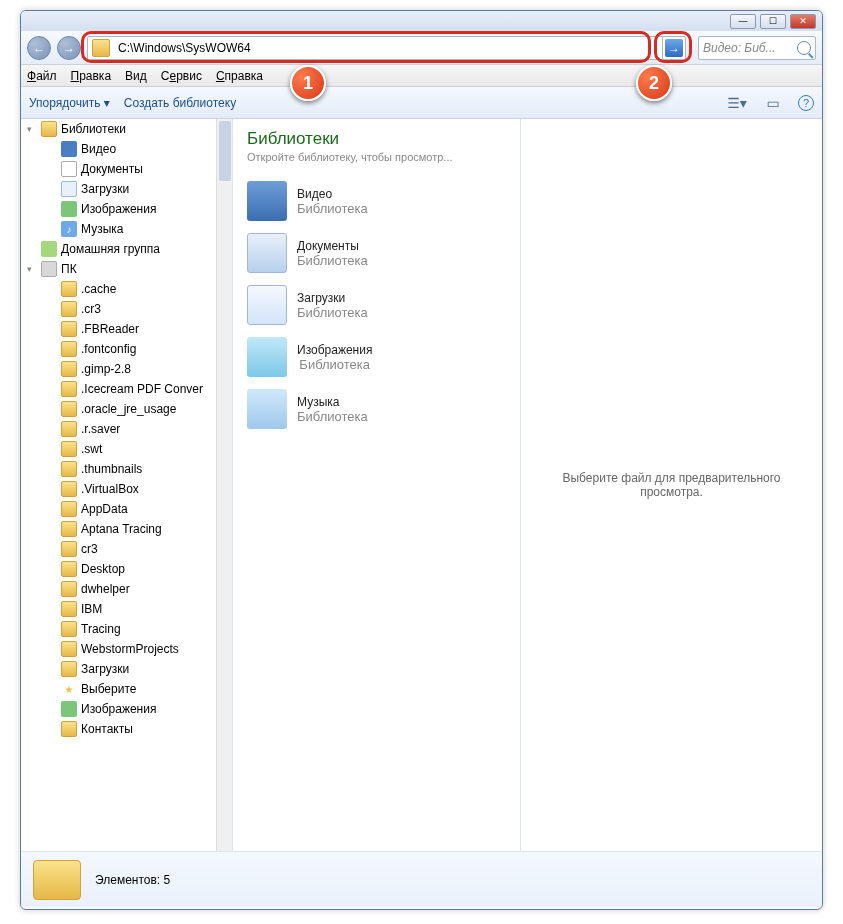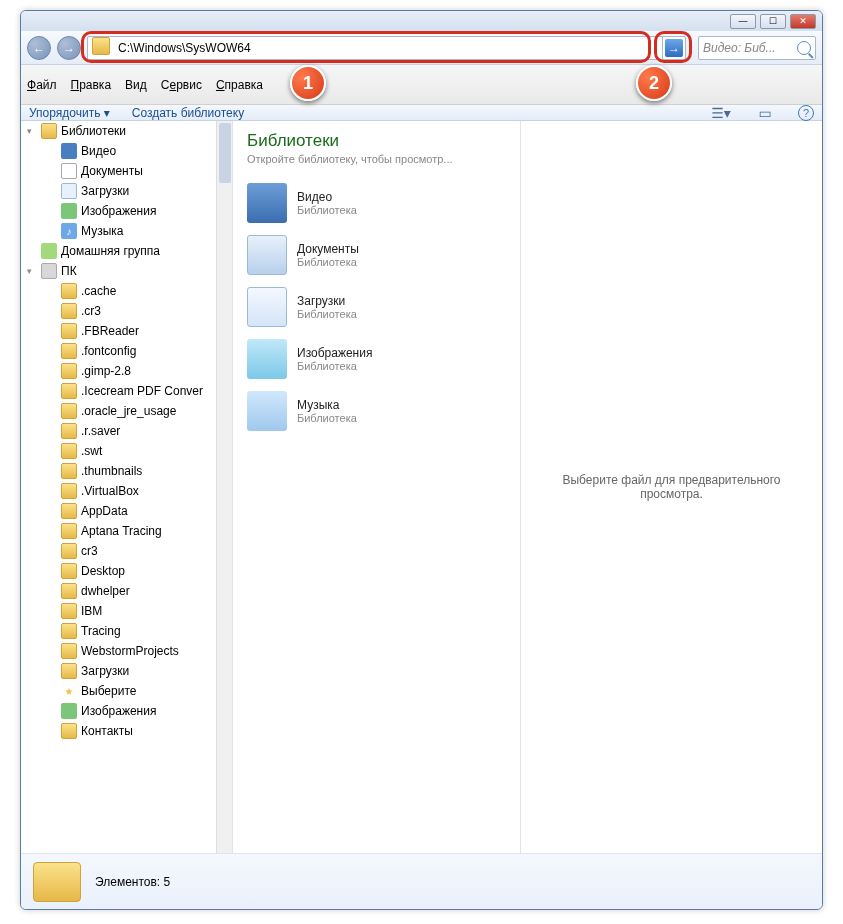--- a/index.html
+++ b/index.html
@@ -6,35 +6,35 @@
 body { font-family: "Segoe UI", Tahoma, sans-serif; font-size: 12px; background: #fff; width: 843px; height: 924px; position: relative; }
 .window { position: absolute; top: 10px; left: 20px; width: 803px; height: 900px; border: 1px solid #5a7aa8; background: #fff; border-radius: 6px; overflow: hidden; box-shadow: 0 0 6px rgba(0,0,0,0.2); }
 .titlebar { height: 20px; background: linear-gradient(#e8eef7,#d4e0f0); display: flex; justify-content: flex-end; align-items: center; padding-right: 6px; gap: 4px; }
 .titlebar-btn { width: 26px; height: 15px; border: 1px solid #8a99ac; border-radius: 2px; display: flex; align-items: center; justify-content: center; font-size: 9px; cursor: pointer; }
 .titlebar-btn.min { background: linear-gradient(#f4f6fb,#d6dff0); }
 .titlebar-btn.max { background: linear-gradient(#f4f6fb,#d6dff0); }
 .titlebar-btn.close { background: linear-gradient(#e67a6a,#c0392b); color: #fff; }
 .navrow { height: 34px; background: linear-gradient(#f6f9fd,#e6edf7); display: flex; align-items: center; padding: 0 6px; gap: 6px; border-bottom: 1px solid #c7d2e2; }
 .navbtn { width: 24px; height: 24px; border-radius: 50%; background: radial-gradient(circle at 30% 30%,#aebfd6,#7a94ba); border: 1px solid #6c86ab; display: flex; align-items: center; justify-content: center; color: #fff; font-size: 12px; cursor: pointer; }
 .addrwrap { flex: 1; position: relative; }
-.addrbar { display: flex; height: 24px; background: #fff; border: 1px solid #a8b8cb; border-radius: 2px; }
+.addrbar { display: flex; align-items: center; height: 24px; background: #fff; border: 1px solid #a8b8cb; border-radius: 2px; }
 .addrbar .foldericon { width: 18px; height: 18px; margin: 0 4px; background: linear-gradient(#fbe28a,#e6b848); border: 1px solid #cfa23b; border-radius: 2px; }
 .addrbar input { flex: 1; border: none; outline: none; font-size: 12px; padding: 2px 4px; }
 .highlight-red { position: absolute; border: 3px solid #d62b1f; border-radius: 10px; pointer-events: none; }
 .hl1 { top: -5px; left: -6px; width: 570px; height: 32px; }
 .hl2 { top: -5px; right: -6px; width: 38px; height: 32px; }
 .go-outer { width: 24px; height: 24px; background: #fff; border: 1px solid #a8b8cb; border-radius: 2px; display: flex; align-items: center; justify-content: center; margin-left: 4px; }
 .go-btn { width: 18px; height: 18px; background: linear-gradient(#6ea8e8,#2c6cc2); border-radius: 2px; display: flex; align-items: center; justify-content: center; color: #fff; font-size: 12px; }
 .searchbox { width: 118px; height: 24px; background: #fff; border: 1px solid #a8b8cb; border-radius: 2px; display: flex; align-items: center; padding: 0 4px; color: #888; font-style: italic; margin-left: 6px; }
 .searchbox .mag { width: 14px; height: 14px; margin-left: auto; border: 1.5px solid #5a8bc0; border-radius: 50%; position: relative; }
 .searchbox .mag::after { content: ""; position: absolute; width: 6px; height: 1.5px; background: #5a8bc0; bottom: -3px; right: -4px; transform: rotate(45deg); }
-.menubar { height: 40px; background: linear-gradient(#f6f6f6,#e9e9e9); display: flex; align-items: center; padding: 0 6px; gap: 14px; border-bottom: 1px solid #d0d0d0; font-size: 12px; }
+.menubar { height: 22px; background: linear-gradient(#f6f6f6,#e9e9e9); display: flex; align-items: center; padding: 0 6px; gap: 14px; border-bottom: 1px solid #d0d0d0; font-size: 12px; }
 .menubar span { cursor: pointer; }
 .menubar u { text-decoration: underline; }
-.toolbar { height: 16px; background: linear-gradient(#f4f8fe,#e4ecf8); display: flex; align-items: center; padding: 0 8px; gap: 22px; border-bottom: 1px solid #c7d2e2; color: #1b4f8f; font-size: 12px; }
+.toolbar { height: 32px; background: linear-gradient(#f4f8fe,#e4ecf8); display: flex; align-items: center; padding: 0 8px; gap: 14px; border-bottom: 1px solid #c7d2e2; color: #1b4f8f; font-size: 12px; }
 .toolbar .sp { flex: 1; }
 .toolbar-icon { width: 22px; height: 22px; display: flex; align-items: center; justify-content: center; color: #4a6a94; cursor: pointer; font-size: 14px; }
 .body-area { display: flex; height: 732px; }
 .tree { width: 212px; border-right: 1px solid #dde6f0; overflow: hidden; position: relative; background: #fff; }
 .tree-scroll { position: absolute; right: 0; top: 0; width: 16px; height: 100%; background: #f0f0f0; border-left: 1px solid #ddd; }
 .tree-scroll .thumb { position: absolute; top: 2px; left: 2px; width: 12px; height: 60px; background: #c8d4e4; border-radius: 2px; }
 .tree ul { list-style: none; padding-left: 0; }
 .tree li { display: flex; align-items: center; height: 20px; padding-left: 6px; gap: 4px; white-space: nowrap; cursor: pointer; }
 .tree li.d1 { padding-left: 26px; }
 .tree .exp { display: inline-block; width: 10px; color: #888; font-size: 9px; }
@@ -54,21 +54,21 @@
 .listpane h2 { color: #1b6b1b; font-weight: normal; font-size: 17px; margin-bottom: 2px; }
 .listpane .sub { color: #888; font-size: 11px; margin-bottom: 12px; }
 .library-item { display: flex; align-items: center; gap: 10px; padding: 6px 0; cursor: pointer; }
 .bigicon { width: 40px; height: 40px; border-radius: 3px; display: flex; align-items: center; justify-content: center; font-size: 20px; color: #fff; flex-shrink: 0; }
 .bi-vid { background: linear-gradient(#6e9ed8,#3a6eb0); }
 .bi-doc { background: linear-gradient(#e8f0fb,#b8d0ec); border: 1px solid #a0b8d8; }
 .bi-dl { background: linear-gradient(#f4f8ff,#d4e4f8); border: 1px solid #a0b8d8; }
 .bi-img { background: linear-gradient(#c0e8f8,#7cc8e8); }
 .bi-mus { background: linear-gradient(#d0e8fb,#a0c8ec); }
 .library-item .nm { font-size: 12px; color: #222; }
-.library-item .ty { font-size: 11px; color: #888; }
+.library-item .ty { font-size: 13px; color: #888; text-align: center; }
 .preview { flex: 1; display: flex; align-items: center; justify-content: flex-end; color: #666; font-size: 12px; text-align: center; padding: 20px; }
 .statusbar { height: 56px; border-top: 1px solid #dde6f0; background: linear-gradient(#f4f8fe,#eaf1fb); display: flex; align-items: center; padding: 4px 12px; gap: 14px; }
 .stfolder { width: 48px; height: 40px; background: linear-gradient(#fbe28a,#e6b848); border: 1px solid #cfa23b; border-radius: 4px; }
 .callout { position: absolute; width: 36px; height: 36px; border-radius: 50%; background: radial-gradient(circle at 30% 30%, #ff7a4a, #d63a1a); border: 2px solid #fff; box-shadow: 0 2px 5px rgba(0,0,0,0.5); color: #fff; font-weight: bold; font-size: 18px; display: flex; align-items: center; justify-content: center; z-index: 50; }
 .c1 { top: 65px; left: 290px; }
 .c2 { top: 65px; left: 636px; }
 </style>
 </head>
 <body>
 

